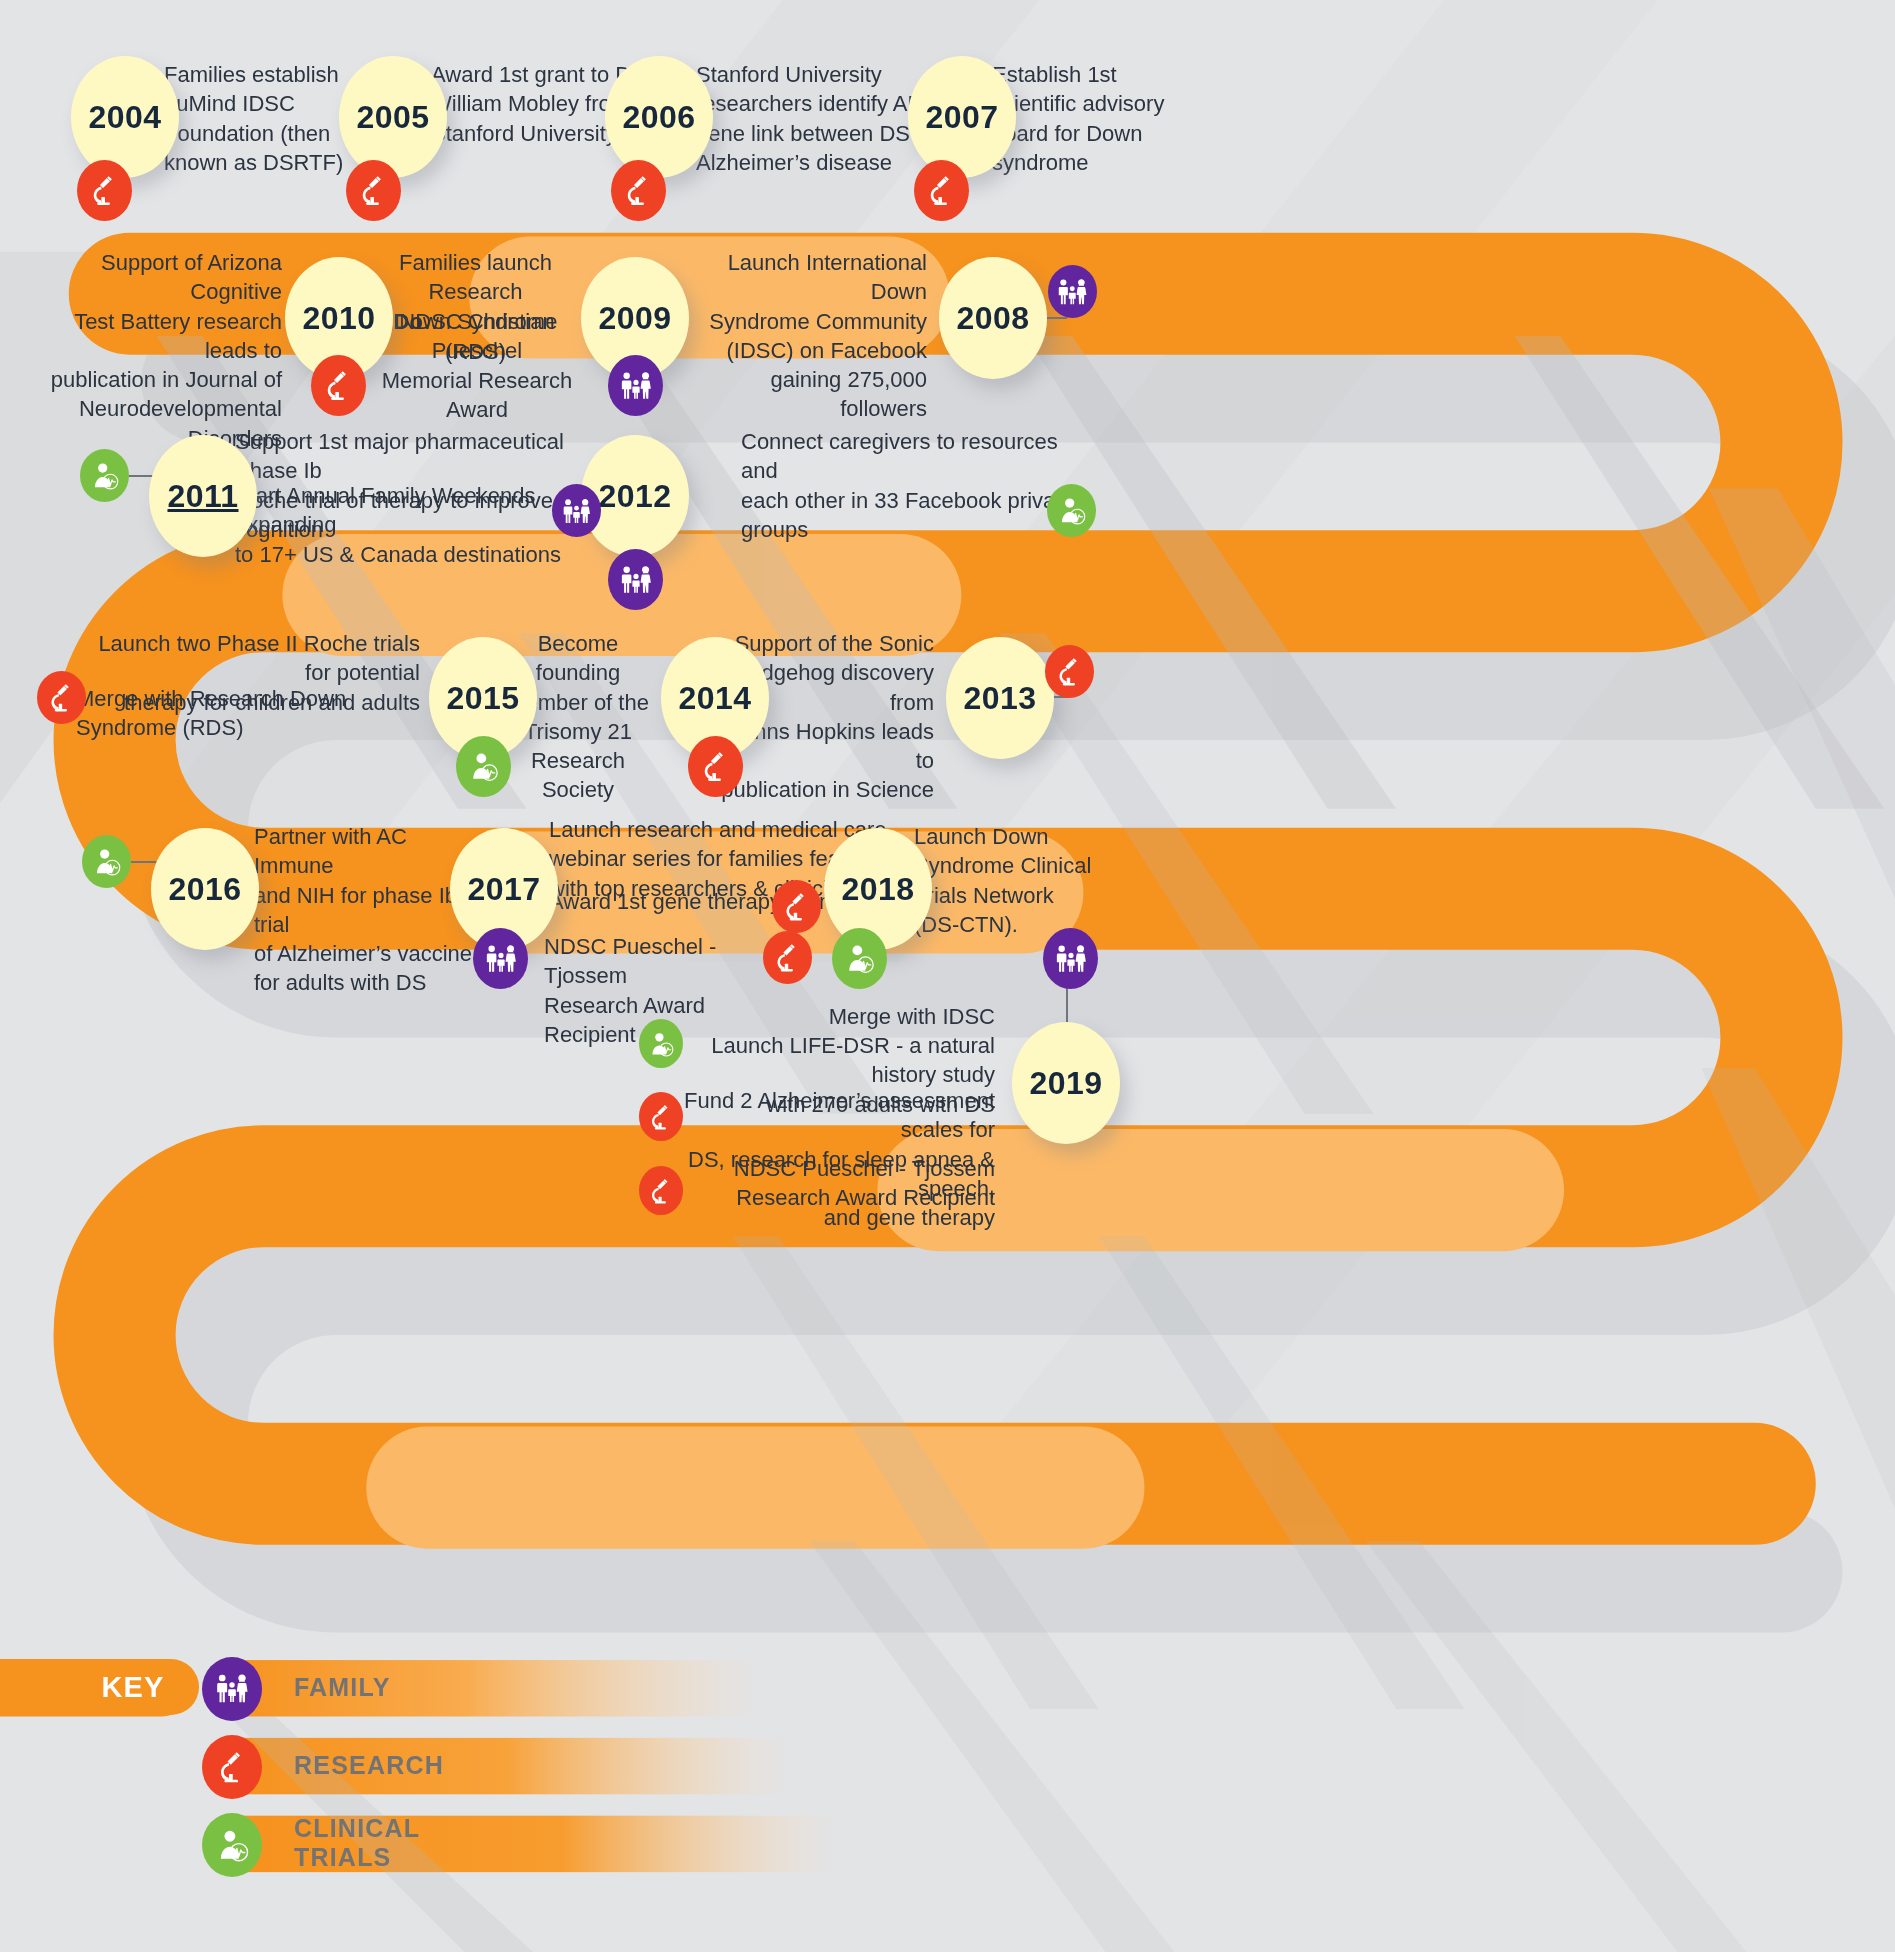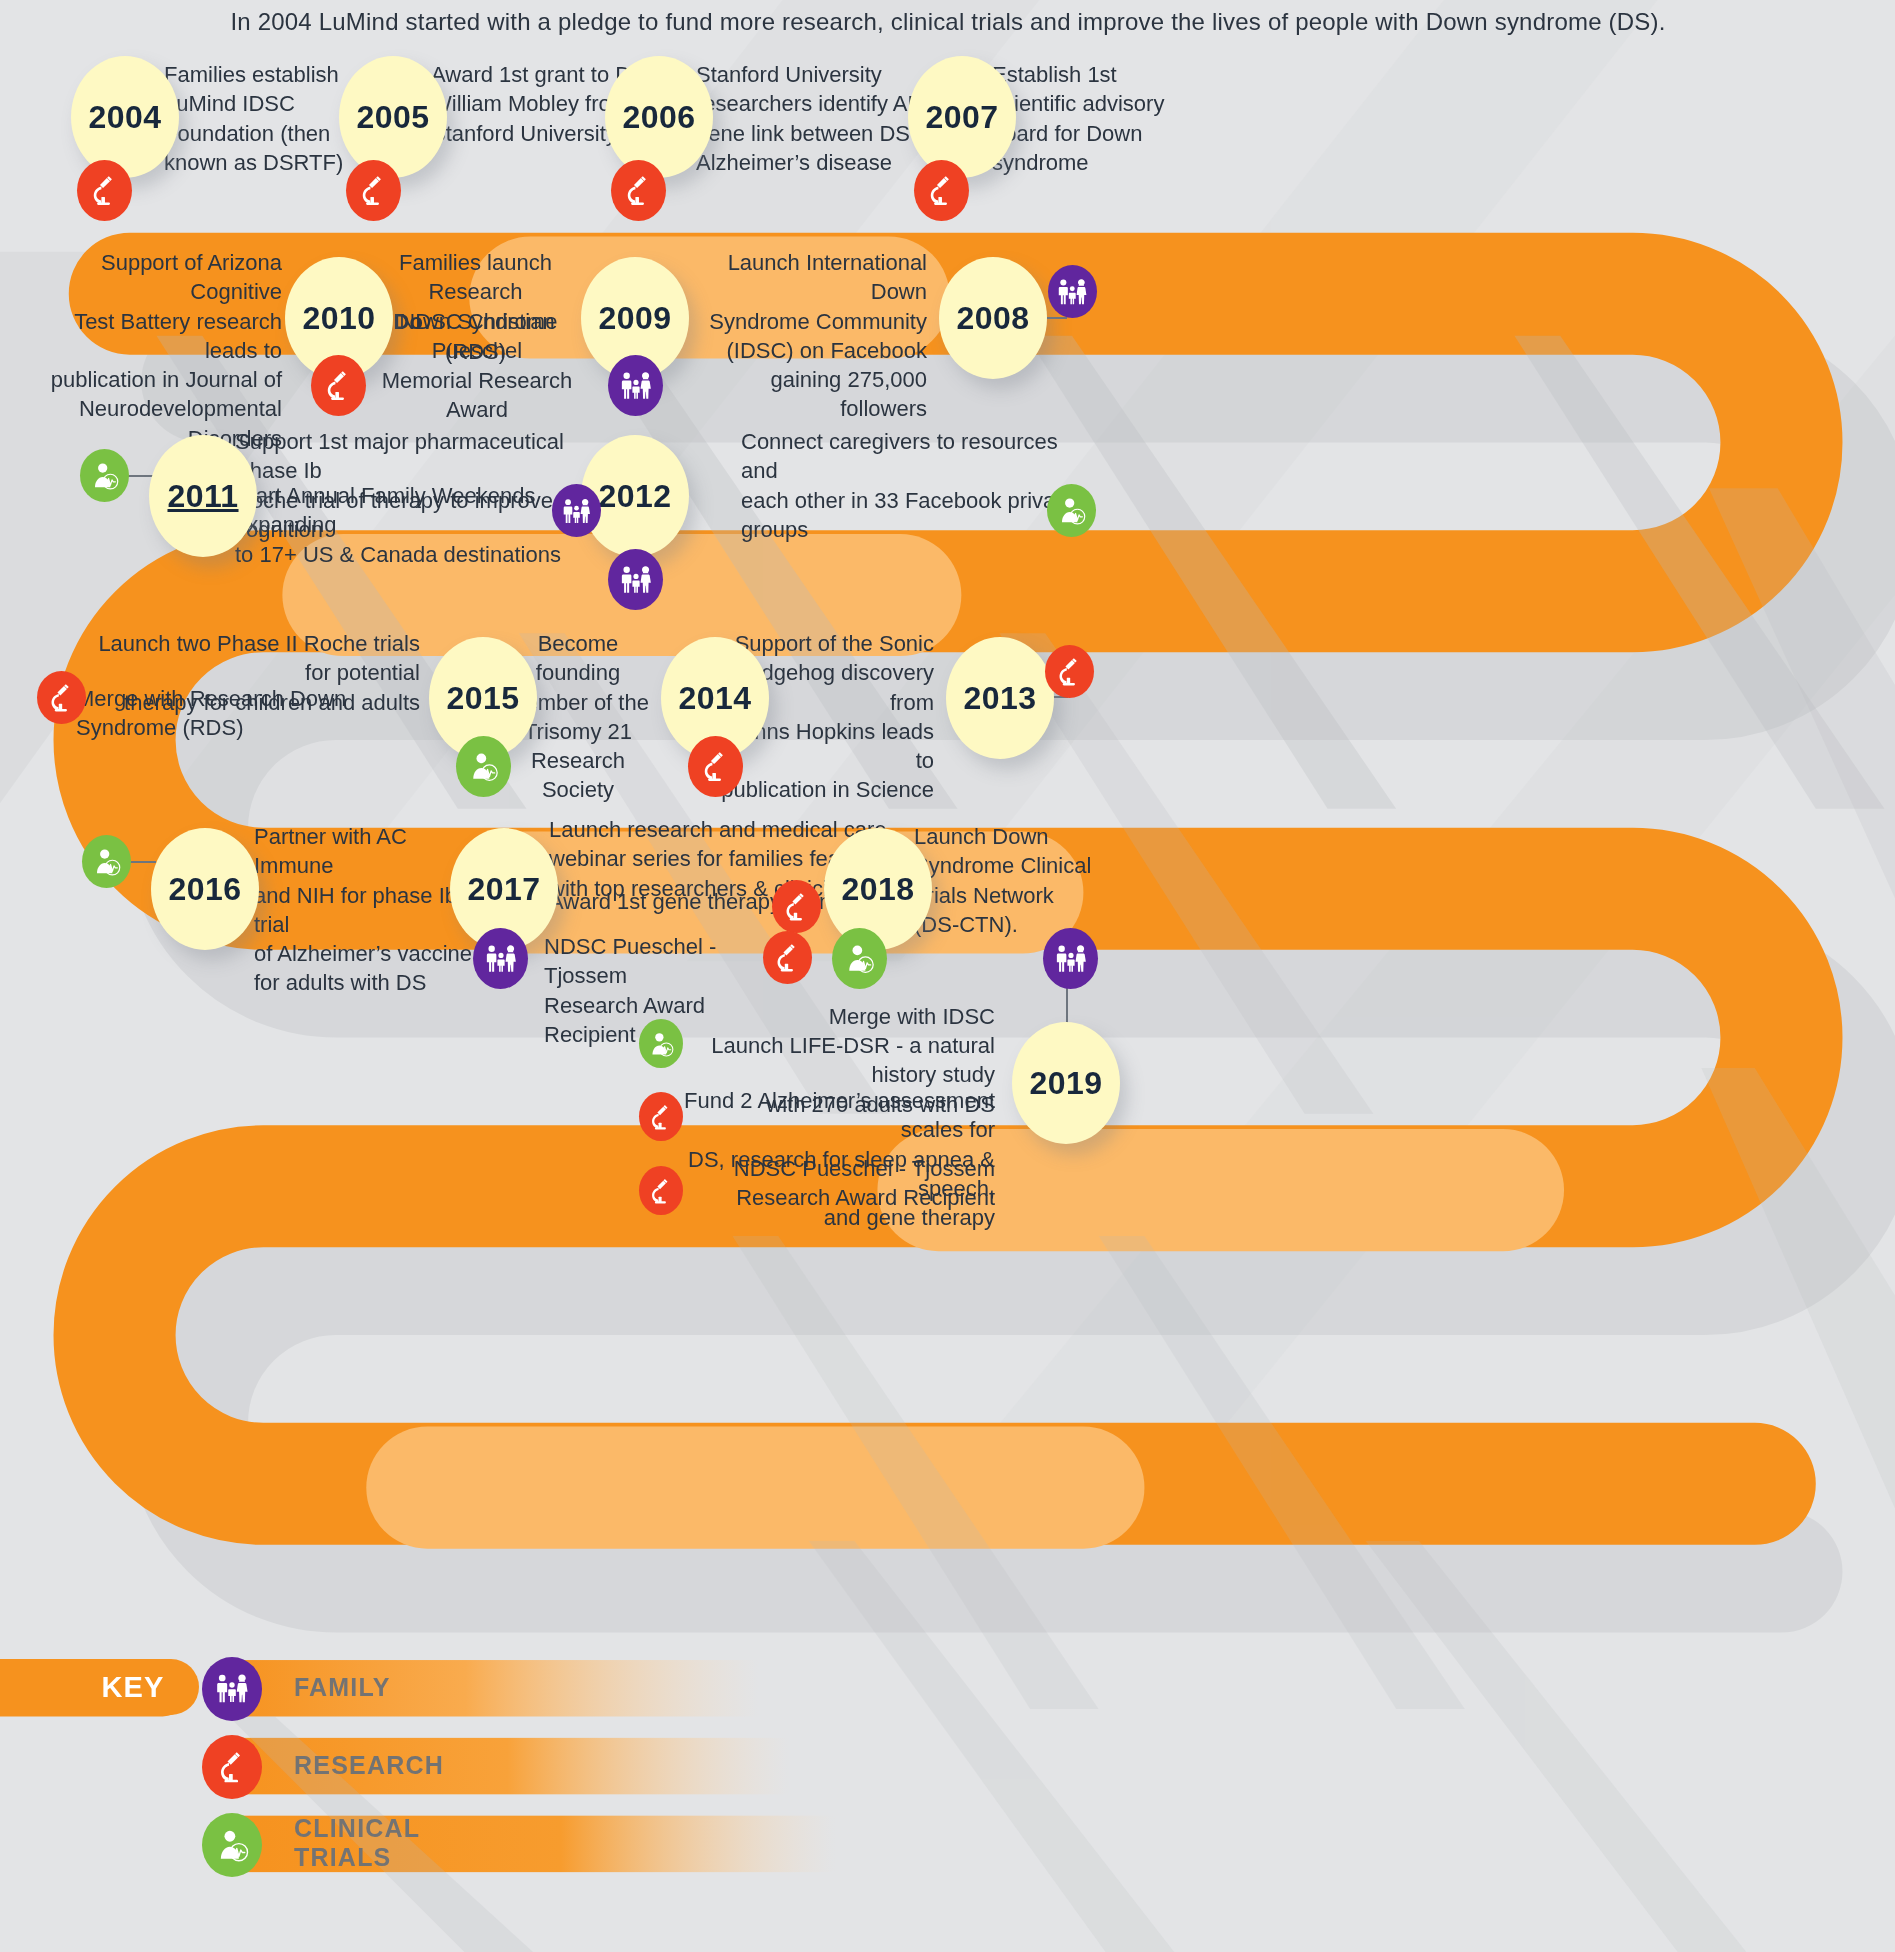--- a/index.html
+++ b/index.html
@@ -200,21 +200,20 @@
         <rect x="295" y="2278" width="740" height="74" fill="url(#keyFade2)"></rect>
         <rect x="295" y="2380" width="800" height="74" fill="url(#keyFade3)"></rect>
 
         <g opacity=".22" fill="#b7babd">
           <polygon points="300,2250 360,2250 700,2560 610,2560"></polygon>
         </g>
       </g>
     </g>
   </svg>
 
-  <div class="headline">In 2004 LuMind started with a pledge to fund more research, clinical trials and improve the lives of people with Down syndrome (DS).</div>
 
   <div class="year" style="left:71px;top:56px;">2004</div>
   <div class="txt l" style="left:164px;top:60px;width:252px;">Families establish
 LuMind IDSC
 Foundation (then
 known as DSRTF)</div>
   <div class="stem v" style="left:124px;top:156px;height:38px;"></div>
   <div class="badge research sz-lg" style="left:77px;top:160px;">
     <svg width="30.5" height="30.5" viewBox="0 0 40 40">
         <use href="#ic-micro"></use>

